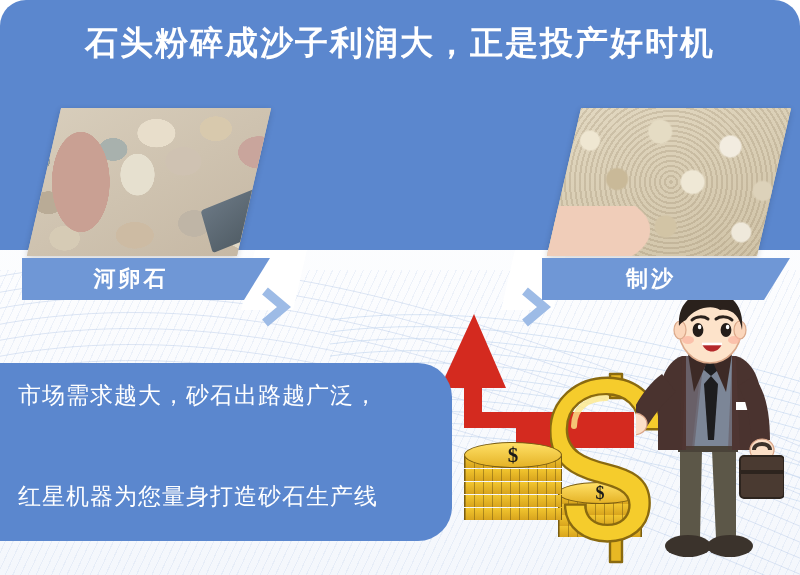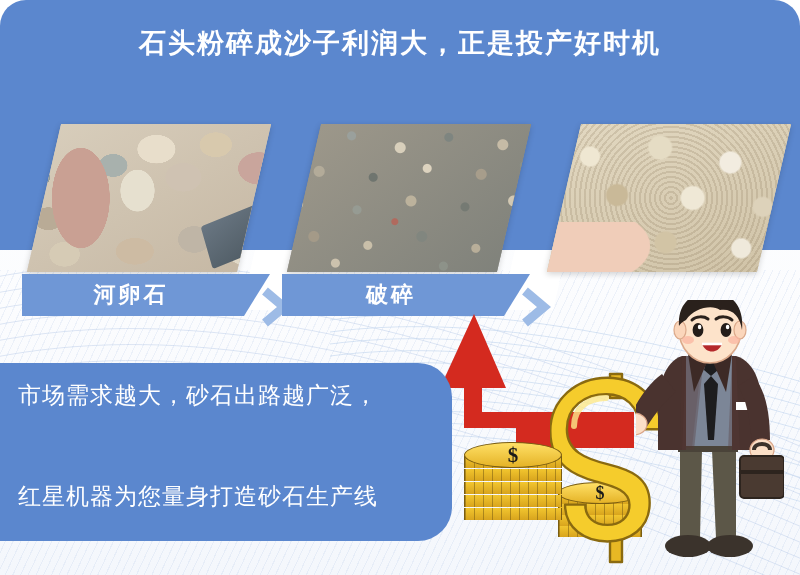--- a/index.html
+++ b/index.html
@@ -38,31 +38,31 @@
   
   .header{
     position:absolute;left:0;top:0;width:800px;height:250px;
     background:#5b87ce;
     border-radius:26px 26px 0 0;
   }
   .header-title{
     position:absolute;left:0;top:22px;width:800px;
     text-align:center;
     color:#ffffff;
-    font-size:27px;
+    font-size:33px;
     font-weight:bold;
     letter-spacing:2px;
     line-height:42px;
     white-space:nowrap;
   }
 
   
   .panels{position:absolute;left:0;top:108px;width:800px;height:200px;}
 
-  .panel{position:absolute;top:0;width:250px;height:195px;margin-top:16px;}
+  .panel{position:absolute;top:0;width:250px;height:195px;}
   .panel.p1{left:22px;}
   .panel.p2{left:282px;}
   .panel.p3{left:542px;}
 
   .shot{
     position:absolute;left:22px;top:0;width:210px;height:148px;
     transform:skewX(-13deg);
     overflow:hidden;
     box-shadow:0 2px 6px rgba(0,0,0,.18);
   }
@@ -295,40 +295,35 @@
         <div class="label-text">河卵石</div>
       </div>
     </div>
 
     <div class="chev c1">
       <svg width="34" height="48" viewBox="0 0 34 48">
         <polyline points="7,8 26,24 7,40" fill="none" stroke="#9dbbe6" stroke-width="9" stroke-linecap="butt" stroke-linejoin="miter"></polyline>
       </svg>
     </div>
 
-    <div class="panel p2">
-      <div class="shot">
-        <div class="shot-inner tex-gravel"></div>
-      </div>
-      <div class="label-bar">
-        <div class="label-text">破碎</div>
-      </div>
-    </div>
 
     <div class="chev c2">
       <svg width="34" height="48" viewBox="0 0 34 48">
         <polyline points="7,8 26,24 7,40" fill="none" stroke="#9dbbe6" stroke-width="9" stroke-linecap="butt" stroke-linejoin="miter"></polyline>
       </svg>
     </div>
 
     <div class="panel p3">
       <div class="shot">
         <div class="shot-inner tex-sand">
           <div class="sand-hand"></div>
         </div>
+      </div>
+      <div class="label-bar">
+        <div class="label-text">制沙</div>
       </div>
     </div>
   </div>
 
   <svg class="arrow" viewBox="0 0 230 190">
     <path d="M214,148 L96,148 L96,128 L44,128 L44,88 L20,88 L54,14 L86,88 L62,88 L62,112 L214,112 Z" fill="#d42a1f" transform="rotate(0)"></path>
   </svg>
 
   <div class="msgbox">
     <div class="msg-line l1">市场需求越大，砂石出路越广泛，</div>

